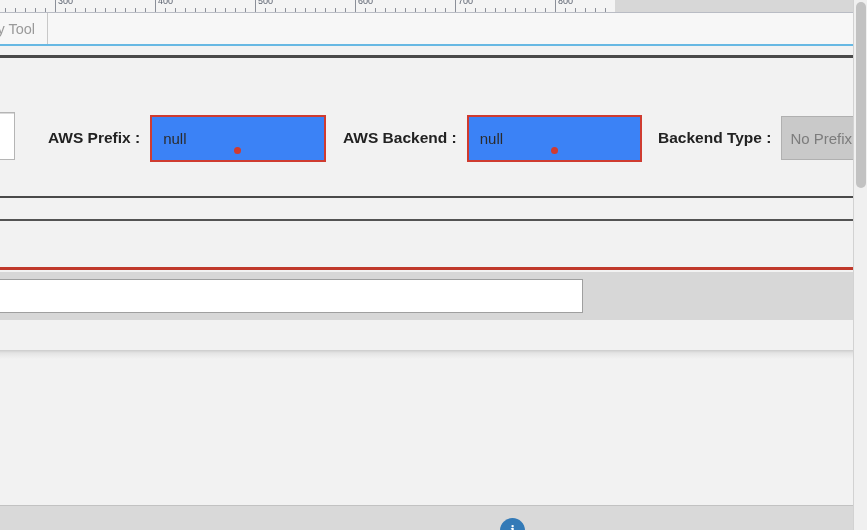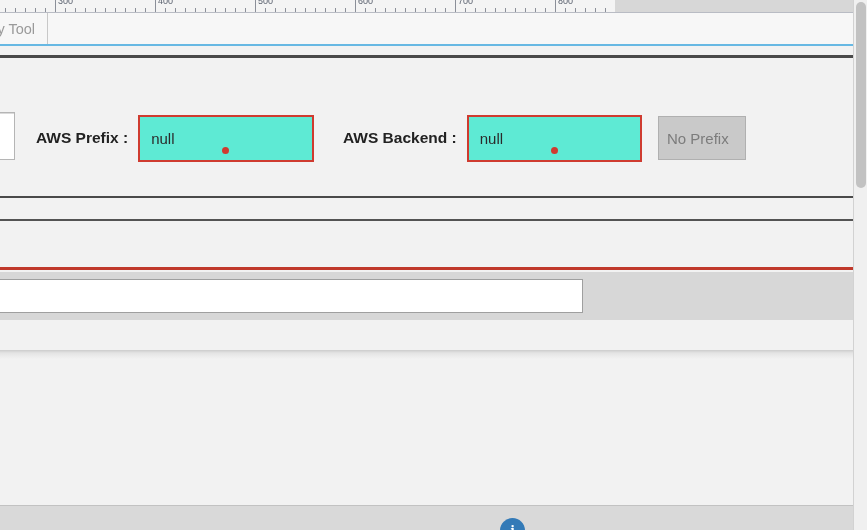--- a/index.html
+++ b/index.html
@@ -133,21 +133,21 @@
   .field-label {
     font-size: 15.5px;
     font-weight: bold;
     color: #222222;
     white-space: nowrap;
     margin-right: 10px;
   }
   .text-input {
     position: relative;
     box-sizing: border-box;
-    background: #5eead4;
+    background: #3b82f6;
     border: 2px solid #cf3b30;
     height: 47px;
     display: flex;
     align-items: center;
     padding-left: 11px;
     font-size: 15px;
     color: #2b2b2b;
   }
   .text-input .marker {
     position: absolute;
@@ -352,37 +352,38 @@
 </div>
 
 <div class="divider-dark" style="top:55px;"></div>
 
 <div class="panel"></div>
 
 <div class="input-cut"></div>
 
 <div class="form-row">
 
-  <div class="field" style="left:36px;">
+  <div class="field" style="left:48px;">
     <span class="field-label">AWS Prefix :</span>
     <div class="text-input" style="width:176px;">
       <span>null</span>
       <span class="marker" style="left:82px;"></span>
     </div>
   </div>
 
   <div class="field" style="left:343px;">
     <span class="field-label">AWS Backend :</span>
     <div class="text-input" style="width:175px;">
       <span>null</span>
       <span class="marker" style="left:82px;"></span>
     </div>
   </div>
 
   <div class="field" style="left:658px;">
+    <span class="field-label">Backend Type :</span>
     <div class="select-disabled" style="width:88px;">
       <span>No Prefix</span>
     </div>
   </div>
 
 </div>
 
 <div class="sec-divider" style="top:196px;"></div>
 <div class="sec-divider thin" style="top:219px;"></div>
 

